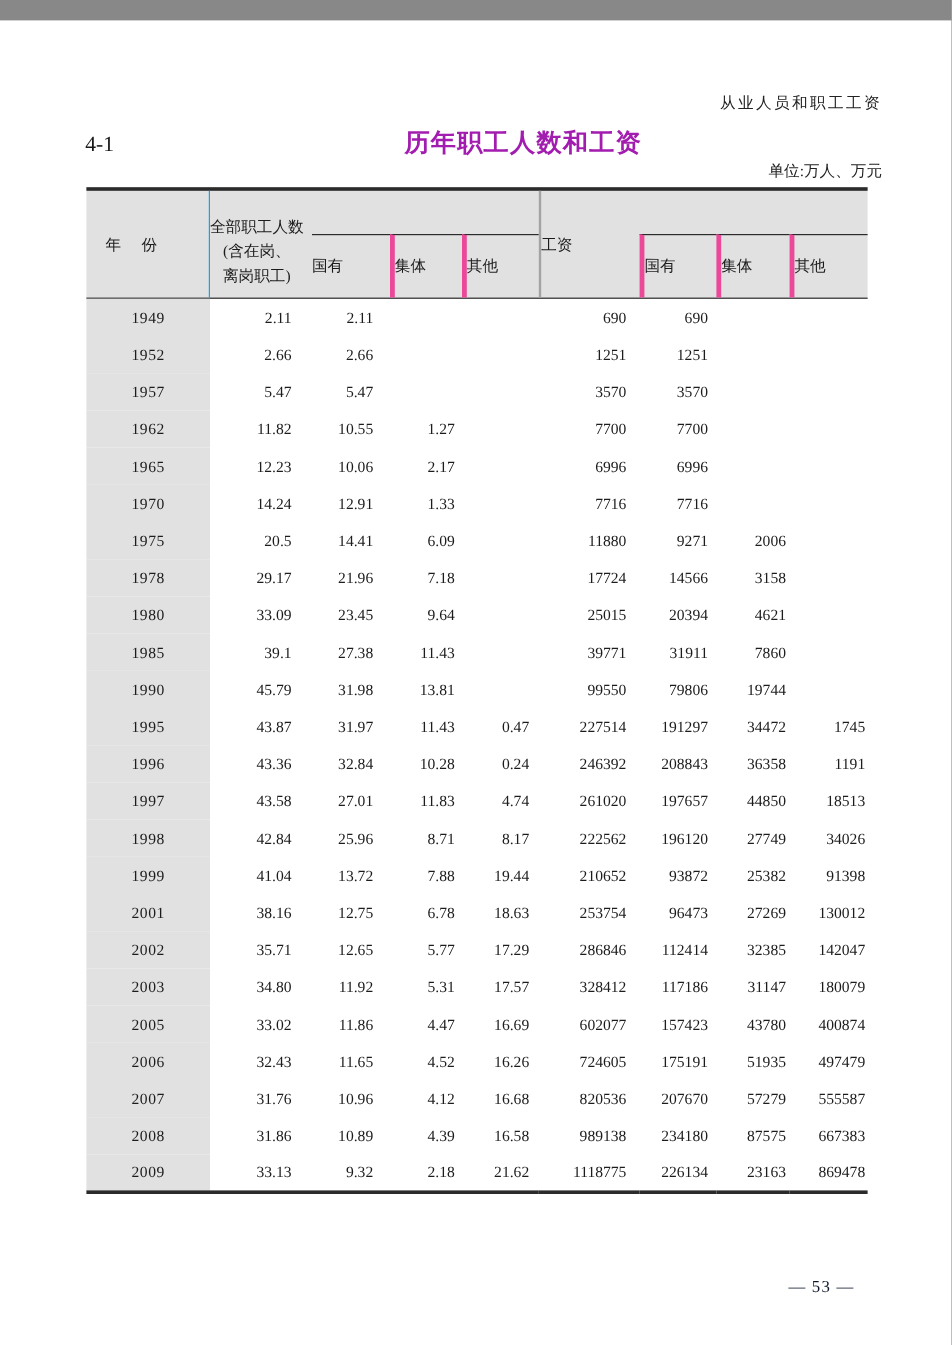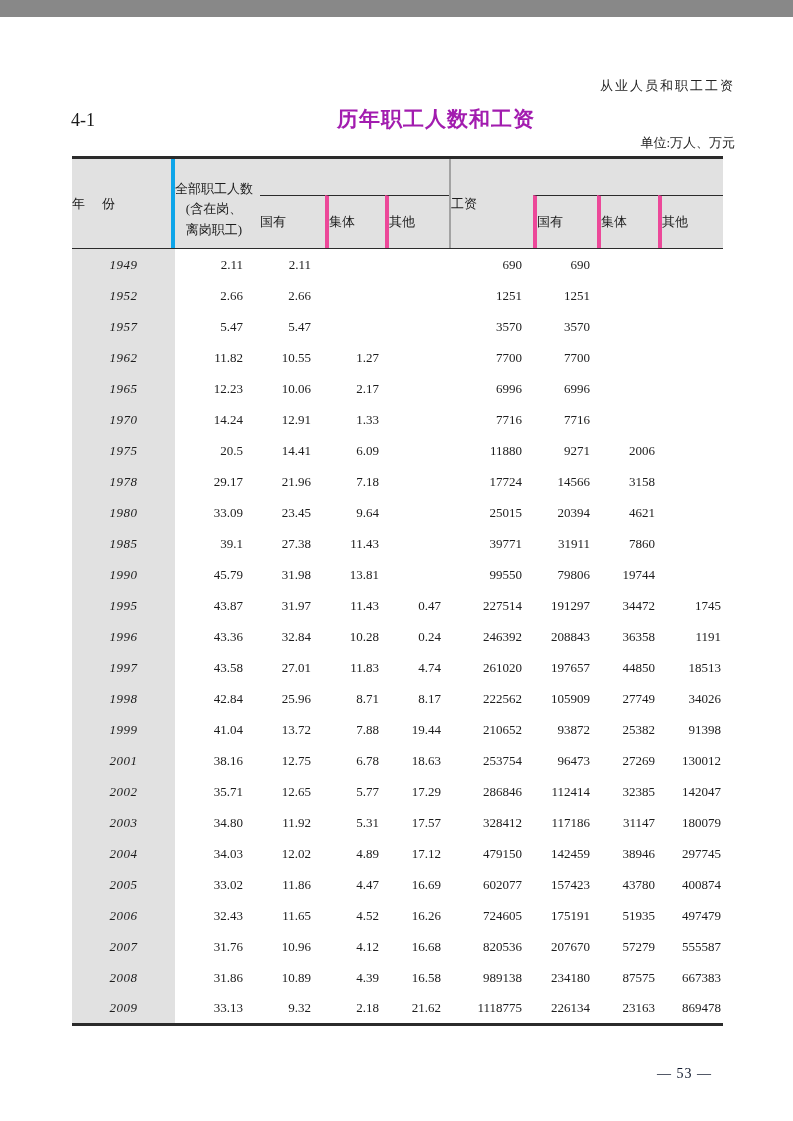--- a/index.html
+++ b/index.html
@@ -34,40 +34,40 @@
   .thead {
     display:grid;
     grid-template-columns:103px 85px 65px 60px 64px 84px 64px 61px 65px;
     grid-template-rows:36px 53px;
     background:#e1e1e1;
     border-top:3px solid #2b2b2b;
     border-bottom:1px solid #2b2b2b;
     font-size:13px;
   }
   .thead > div { display:flex; align-items:center; }
-  .h-year   { grid-area:1/1/3/2; border-right:4px solid #0ea5e9; letter-spacing:2px; }
+  .h-year   { grid-area:1/1/3/2; border-right:1px solid #0ea5e9; letter-spacing:2px;padding-left:16px; }
   .h-people { grid-area:1/2/3/3; text-align:center; line-height:1.55; padding-top:12px; align-items:flex-start; }
   .h-fill-l { grid-area:1/3/2/6; }
   .h-wage   { grid-area:1/6/3/7; border-left:2px solid #a3a3a3; }
   .h-fill-r { grid-area:1/7/2/10; }
   .h-sub    { border-top:1px solid #2b2b2b; border-left:4px solid #ec4899; }
   .h-s1 { grid-area:2/3/3/4; border-left:none; }
   .h-s2 { grid-area:2/4/3/5; }
   .h-s3 { grid-area:2/5/3/6; }
   .h-s4 { grid-area:2/7/3/8; }
   .h-s5 { grid-area:2/8/3/9; }
   .h-s6 { grid-area:2/9/3/10; }
   table.tbody {
     width:651px; border-collapse:collapse; table-layout:fixed;
     border-bottom:3px solid #2b2b2b;
     font-size:13px;
   }
   table.tbody tr { height:31px; }
   table.tbody td { padding:0; white-space:nowrap; }
-  td.year { background:#e1e1e1; text-align:center; letter-spacing:0.5px;font-style:italic; }
+  td.year { background:#e1e1e1; text-align:center; letter-spacing:0.5px; }
   td.num  { text-align:right; }
   table.tbody td:nth-child(2) { padding-right:17px; }
   table.tbody td:nth-child(3) { padding-right:14px; }
   table.tbody td:nth-child(4) { padding-right:6px; }
   table.tbody td:nth-child(5) { padding-right:8px; }
   table.tbody td:nth-child(6) { padding-right:11px; }
   table.tbody td:nth-child(7) { padding-right:7px; }
   table.tbody td:nth-child(8) { padding-right:3px; }
   table.tbody td:nth-child(9) { padding-right:2px; }
   .page-number {
@@ -275,21 +275,21 @@
             <td class="num">44850</td>
             <td class="num">18513</td>
           </tr>
           <tr>
             <td class="year">1998</td>
             <td class="num">42.84</td>
             <td class="num">25.96</td>
             <td class="num">8.71</td>
             <td class="num">8.17</td>
             <td class="num">222562</td>
-            <td class="num">105909</td>
+            <td class="num">196120</td>
             <td class="num">27749</td>
             <td class="num">34026</td>
           </tr>
           <tr>
             <td class="year">1999</td>
             <td class="num">41.04</td>
             <td class="num">13.72</td>
             <td class="num">7.88</td>
             <td class="num">19.44</td>
             <td class="num">210652</td>
@@ -324,31 +324,20 @@
             <td class="num">34.80</td>
             <td class="num">11.92</td>
             <td class="num">5.31</td>
             <td class="num">17.57</td>
             <td class="num">328412</td>
             <td class="num">117186</td>
             <td class="num">31147</td>
             <td class="num">180079</td>
           </tr>
           <tr>
-            <td class="year">2004</td>
-            <td class="num">34.03</td>
-            <td class="num">12.02</td>
-            <td class="num">4.89</td>
-            <td class="num">17.12</td>
-            <td class="num">479150</td>
-            <td class="num">142459</td>
-            <td class="num">38946</td>
-            <td class="num">297745</td>
-          </tr>
-          <tr>
             <td class="year">2005</td>
             <td class="num">33.02</td>
             <td class="num">11.86</td>
             <td class="num">4.47</td>
             <td class="num">16.69</td>
             <td class="num">602077</td>
             <td class="num">157423</td>
             <td class="num">43780</td>
             <td class="num">400874</td>
           </tr>

